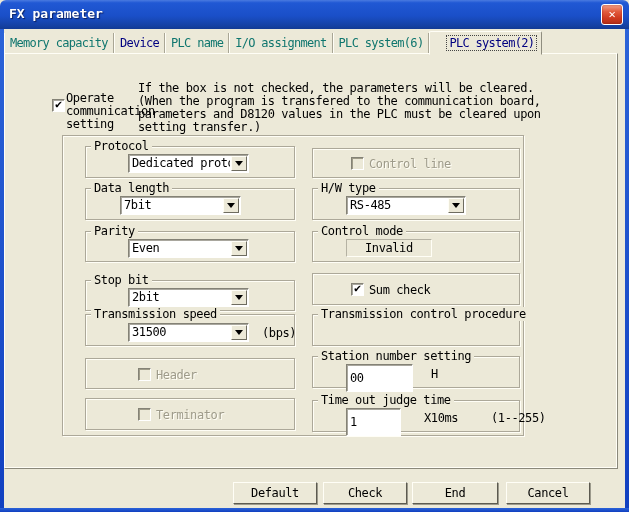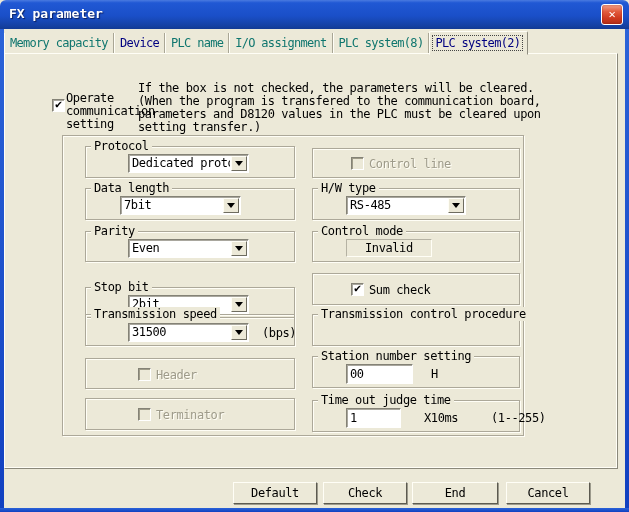--- a/index.html
+++ b/index.html
@@ -34,21 +34,21 @@
   .tabstrip { position:absolute; left:4px; top:31px; height:22px; display:flex; align-items:flex-end; z-index:5; }
   .tab {
     height:20px; padding:3px 5px 2px 5px; white-space:nowrap; letter-spacing:-0.7px;
     border-left:1px solid #fffef6; border-right:1px solid #a9a695; cursor:pointer;
   }
   .tab.magenta { color:#0f766e; }
   .tab.navy { color:#000080; }
   .tab.active {
     height:24px; background:#ECE9D8; position:relative; z-index:6;
     border:1px solid; border-color:#fffef6 #8f8d7f #ECE9D8 #fffef6;
-    border-radius:2px 2px 0 0; padding:3px 4px 2px 2px; margin-bottom:-2px;
+    border-radius:2px 2px 0 0; padding:3px 4px 2px 16px; margin-bottom:-2px;
   }
   .tab.active .focus-dots { border:1px dotted #444; padding:0 2px; display:inline-block; }
   
   .pane {
     position:absolute; left:4px; top:53px; width:614px; height:416px;
     border:1px solid; border-color:#fffef6 #8a887a #8a887a #fffef6;
     box-shadow:inset -1px -1px 0 #fffef6;
   }
   
   .chk {
@@ -77,21 +77,21 @@
     position:absolute; left:3px; top:2px; right:18px; overflow:hidden;
     white-space:nowrap; line-height:13px;
   }
   .combo-arrow {
     position:absolute; right:1px; top:1px; bottom:1px; width:16px; background:#ECE9D8;
     border:1px solid; border-color:#fffef6 #6e6c60 #6e6c60 #fffef6;
     display:flex; align-items:center; justify-content:center;
   }
   .combo-arrow::after { content:""; width:0; height:0; border:4px solid transparent; border-top:5px solid #000; margin-top:4px; }
   .edit {
-    position:absolute; height:20px; background:#fff; font:inherit; letter-spacing:inherit;
+    position:absolute; height:28px; background:#fff; font:inherit; letter-spacing:inherit;
     border:1px solid; border-color:#848276 #fff #fff #848276;
     box-shadow:inset 1px 1px 0 rgba(64,60,40,.45); padding:1px 3px;
   }
   .flat-edit {
     position:absolute; height:18px; background:transparent; padding:0 18px; line-height:16px;
     border:1px solid; border-color:#b5b2a3 #fffef6 #fffef6 #b5b2a3;
   }
   .btn {
     position:absolute; height:22px; background:#ECE9D8; font:inherit; letter-spacing:inherit;
     border:1px solid; border-color:#fffef6 #5c5a50 #5c5a50 #fffef6;
@@ -112,21 +112,21 @@
   </div>
   <div class="frame left"></div>
   <div class="frame right"></div>
   <div class="frame bottom"></div>
 
   <div class="tabstrip">
     <div class="tab magenta">Memory capacity</div>
     <div class="tab navy">Device</div>
     <div class="tab magenta">PLC name</div>
     <div class="tab magenta">I/O assignment</div>
-    <div class="tab magenta">PLC system(8)</div>
+    <div class="tab magenta">PLC system(6)</div>
     <div class="tab navy active">
       <span class="focus-dots">PLC system(2)</span>
     </div>
   </div>
 
   <div class="pane"></div>
 
   <div class="chk" style="left:52px; top:99px;">
     <span class="glyph">✔</span>
   </div>
@@ -156,21 +156,21 @@
   </div>
 
   <div class="group" style="left:85px; top:231px; width:210px; height:31px;">
     <span class="group-label">Parity</span>
     <div class="combo" style="left:42px; top:7px; width:121px;">
       <span class="combo-value">Even</span>
       <span class="combo-arrow"></span>
     </div>
   </div>
 
-  <div class="group" style="left:85px; top:287px; width:210px; height:31px;">
+  <div class="group" style="left:85px; top:280px; width:210px; height:31px;">
     <span class="group-label">Stop bit</span>
     <div class="combo" style="left:42px; top:7px; width:121px;">
       <span class="combo-value">2bit</span>
       <span class="combo-arrow"></span>
     </div>
   </div>
 
   <div class="group" style="left:85px; top:314px; width:210px; height:32px;">
     <span class="group-label">Transmission speed</span>
     <div class="combo" style="left:42px; top:8px; width:121px;">

